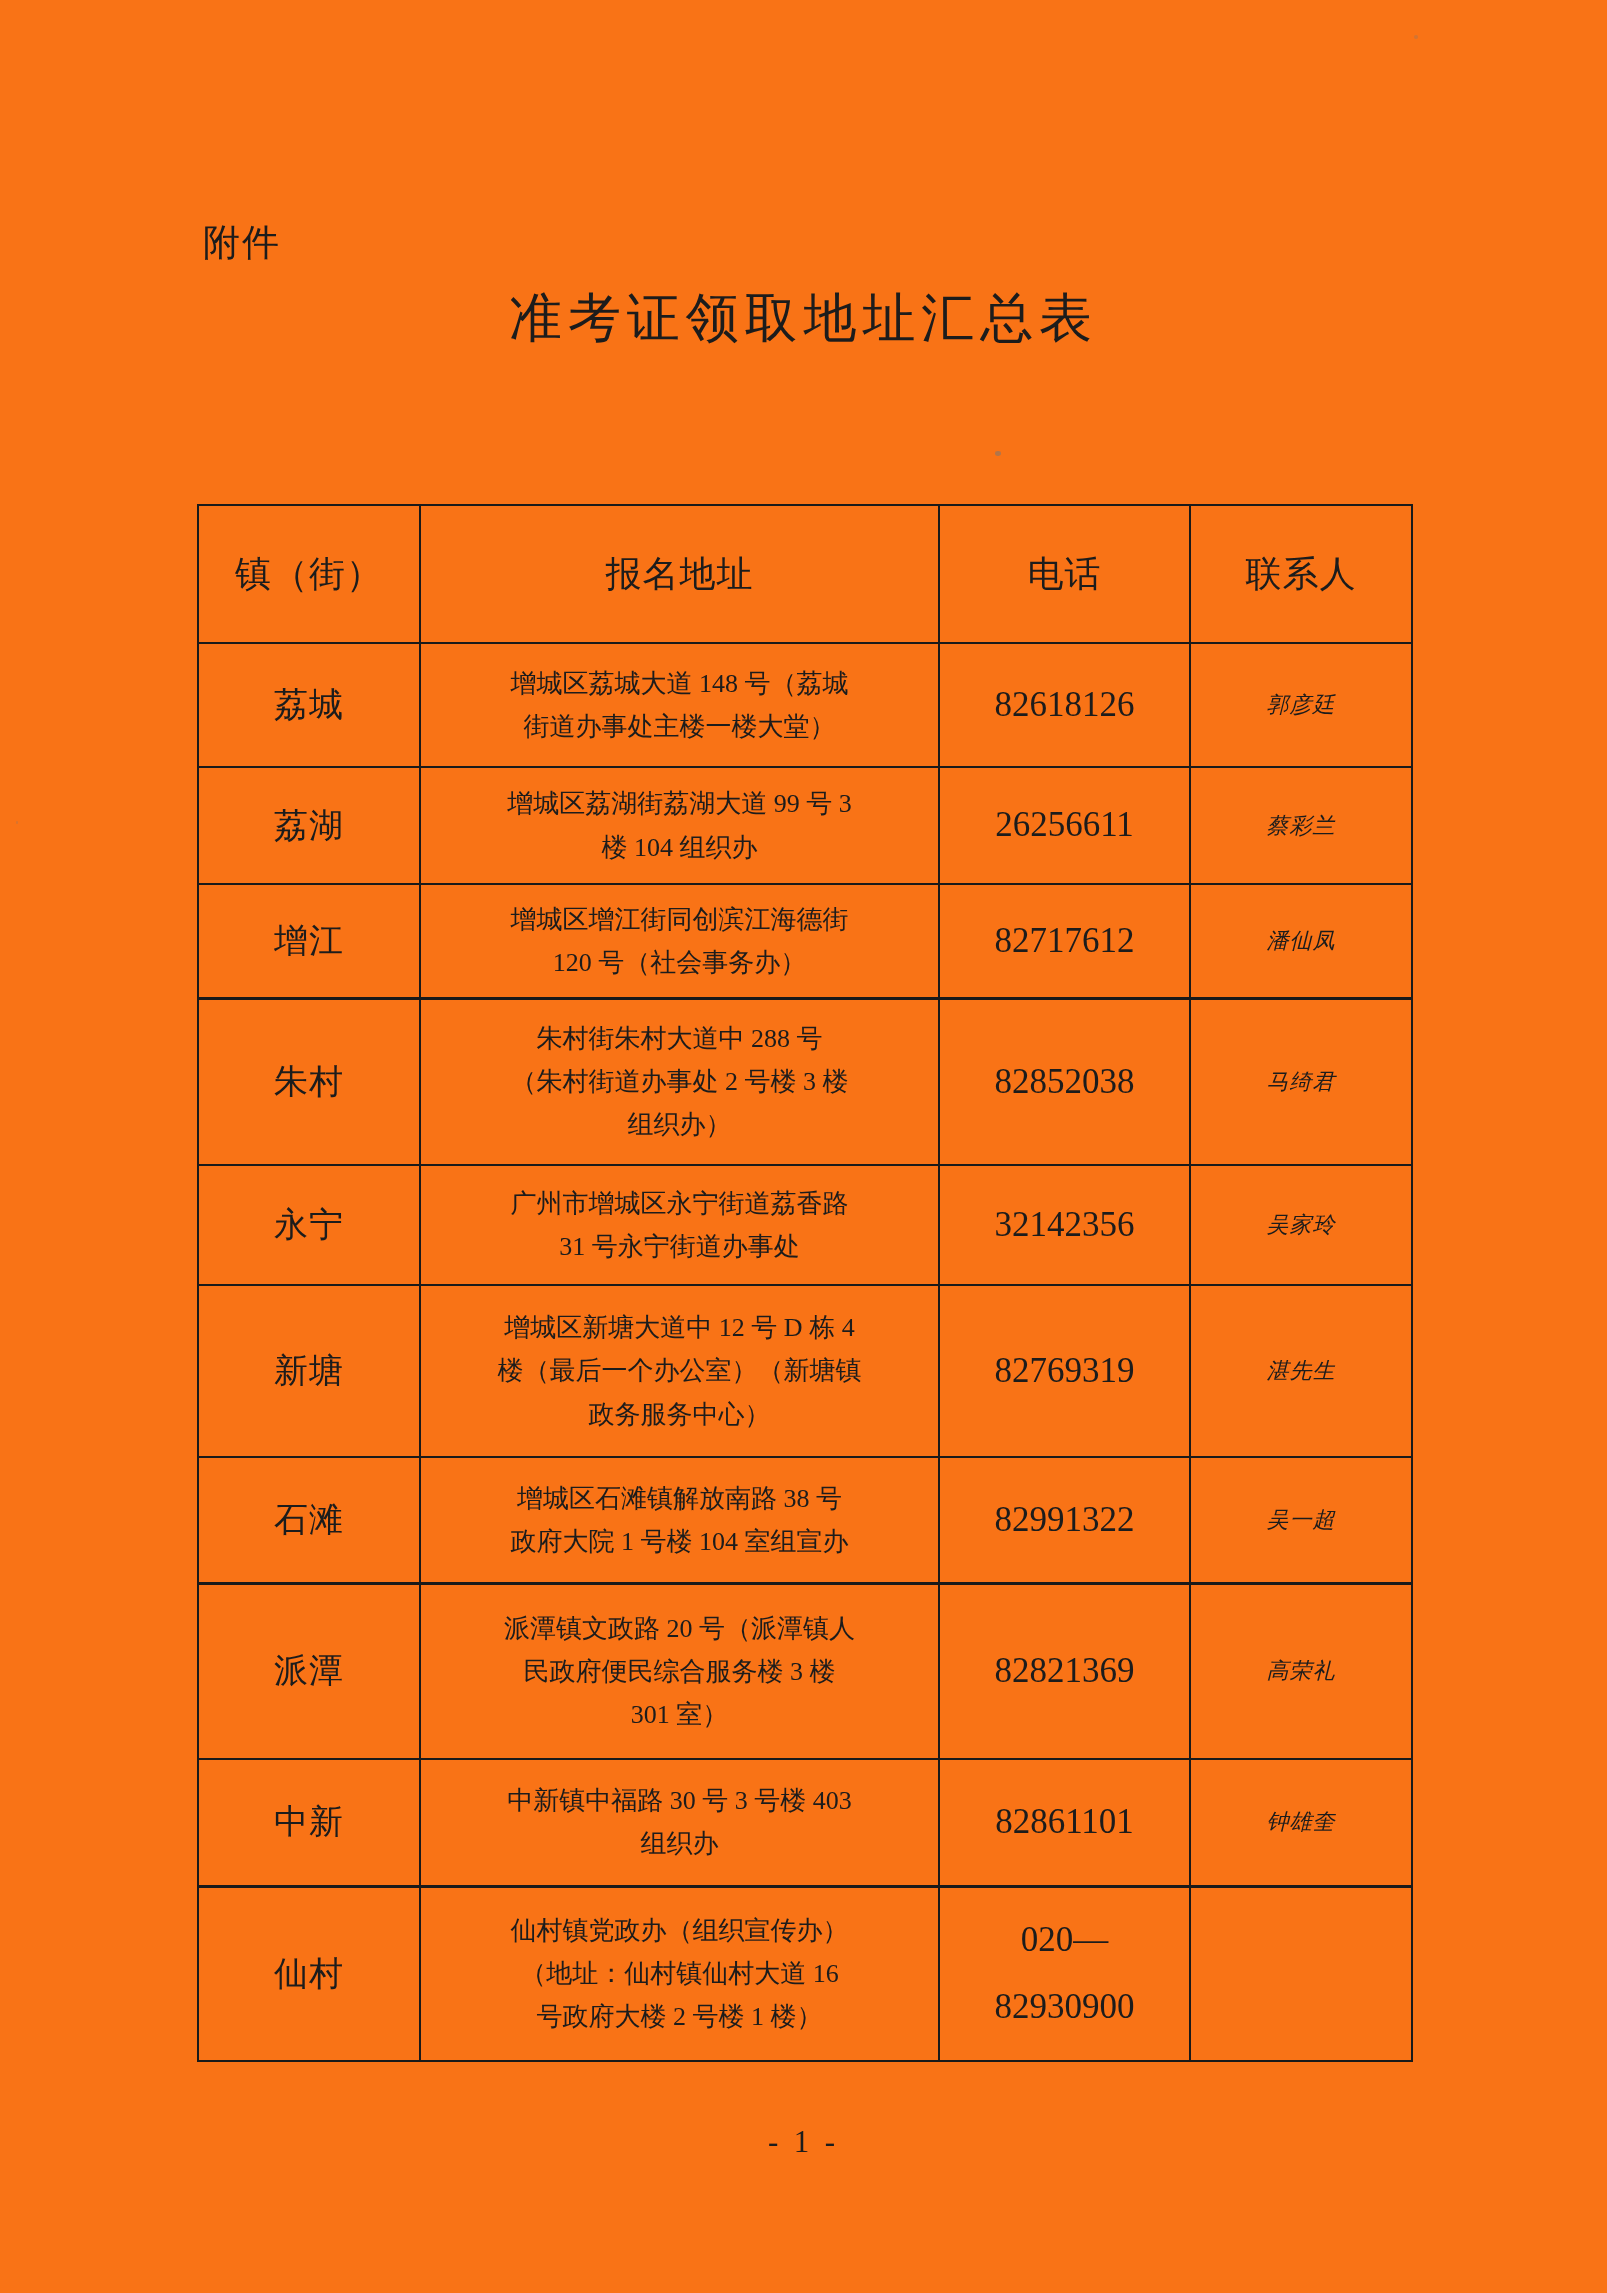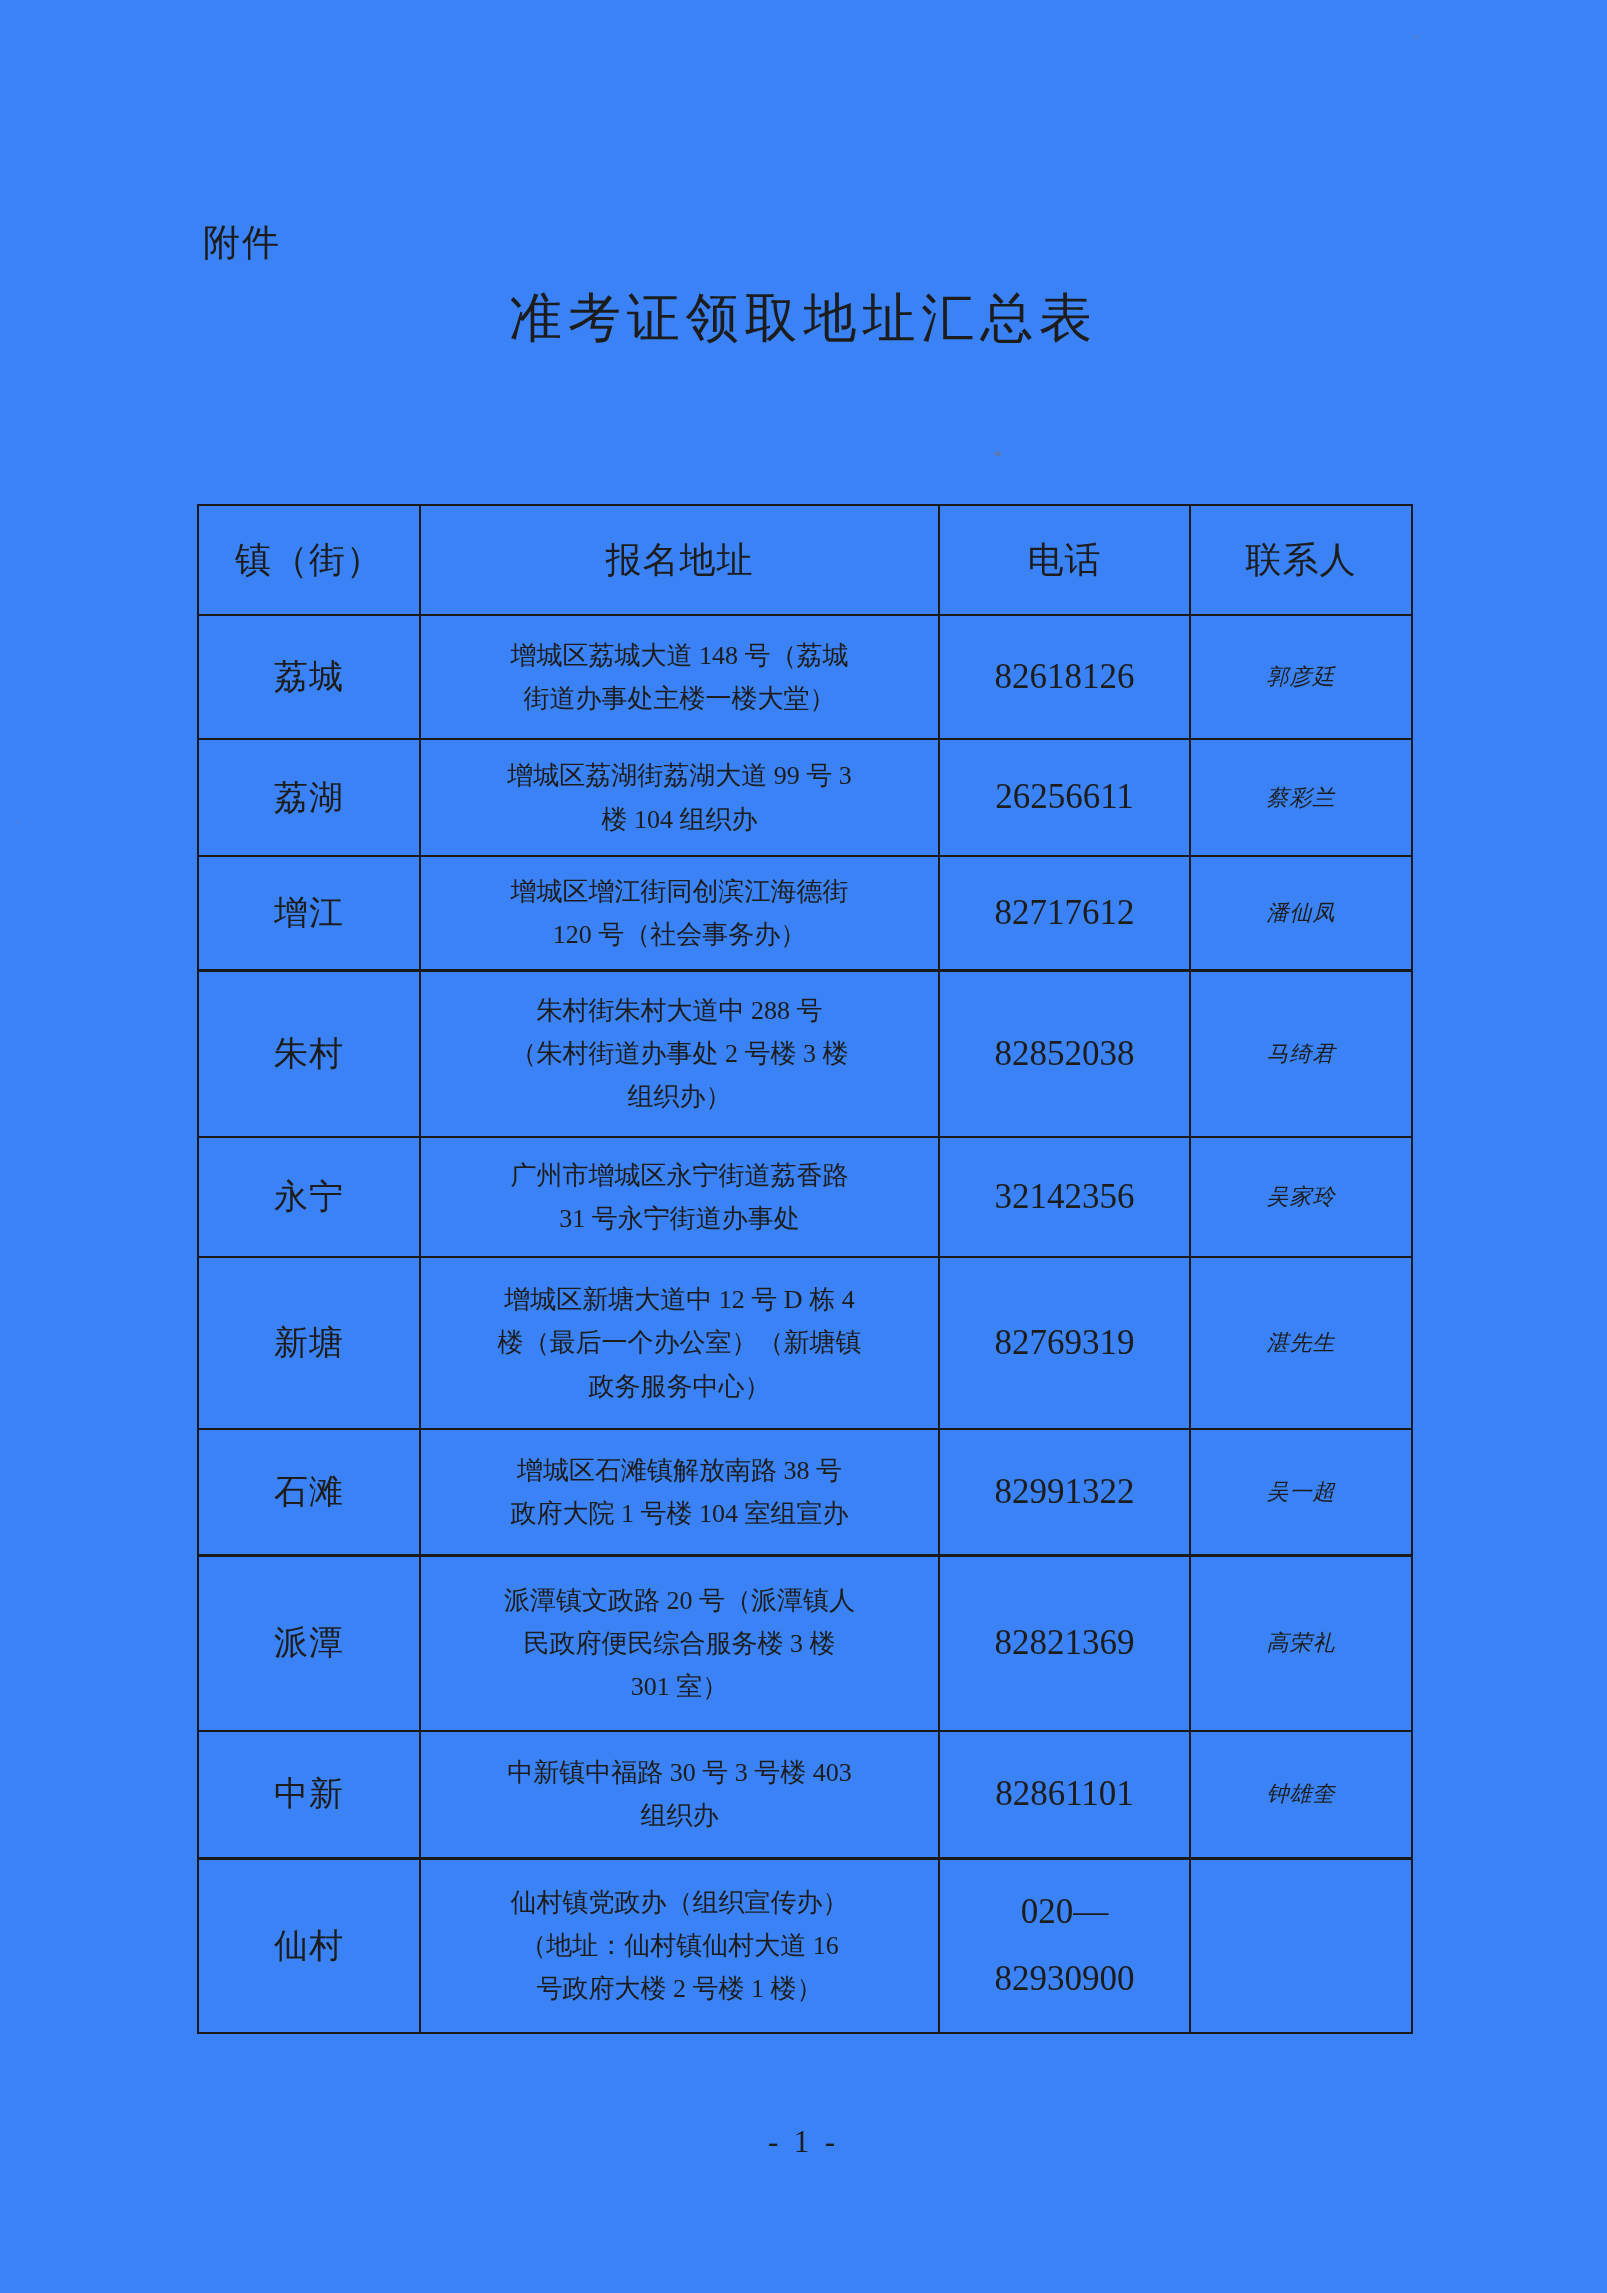--- a/index.html
+++ b/index.html
@@ -10,21 +10,21 @@
     width: 1607px;
     height: 2294px;
     background: #ffffff;
     font-family: "Liberation Serif", "DejaVu Serif", serif;
     color: #1c1c1c;
   }
   .page {
     position: relative;
     width: 1607px;
     height: 2294px;
-    background: #3b82f6;
+    background: #f97316;
     overflow: hidden;
   }
   .attachment {
     position: absolute;
     left: 203px;
     top: 218px;
     font-size: 37px;
     letter-spacing: 2px;
   }
   .title {
@@ -48,21 +48,21 @@
     table-layout: fixed;
   }
   table.doc-table td, table.doc-table th {
     border: 2px solid #1a1a1a;
     padding: 0 5.9px;
     text-align: center;
     vertical-align: middle;
     font-weight: normal;
   }
   tr.thick-bottom td { border-bottom-width: 3.9px; }
-  .rh { height: 110px; }
+  .rh { height: 138px; }
   .r0 { height: 124px; }
   .r1 { height: 117px; }
   .r2 { height: 114px; }
   .r3 { height: 167px; }
   .r4 { height: 120px; }
   .r5 { height: 172px; }
   .r6 { height: 126px; margin-top: 8px; }
   .r7 { height: 176px; }
   .r8 { height: 127px; }
   .r9 { height: 175px; }

